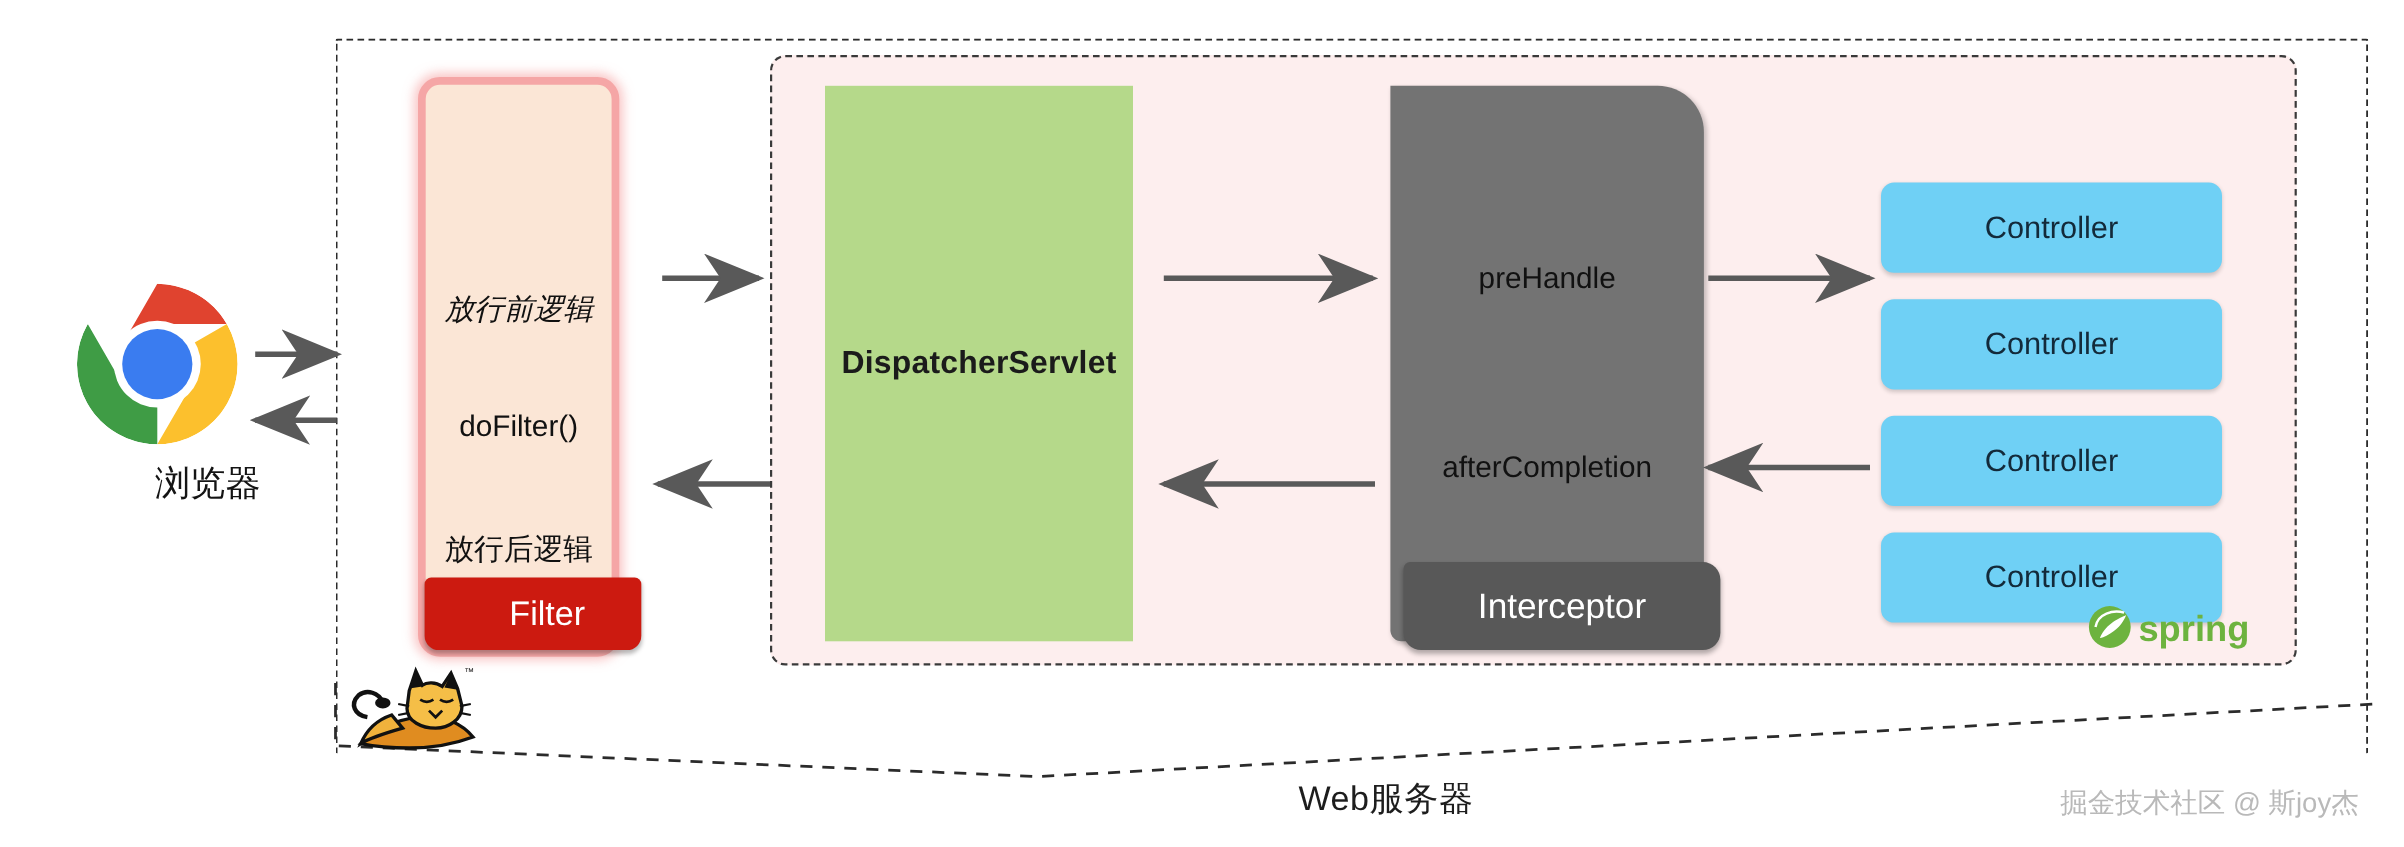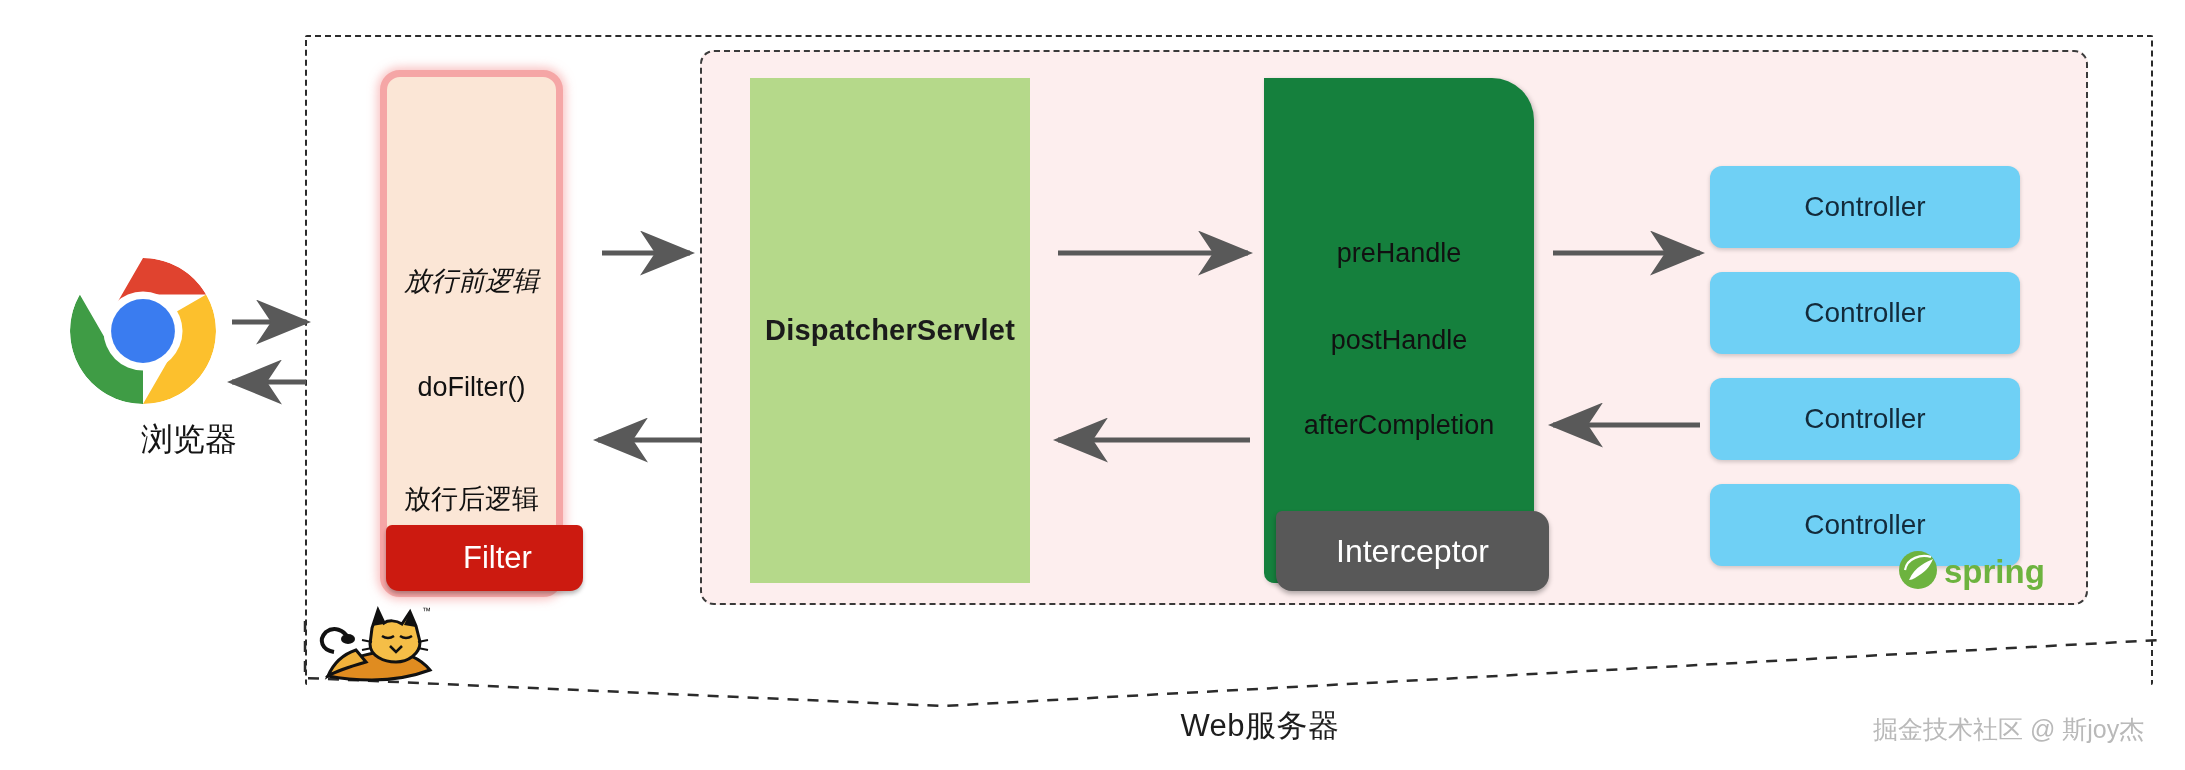--- a/index.html
+++ b/index.html
@@ -69,22 +69,23 @@
     background:#b5d98a;
     display:flex;align-items:center;justify-content:center;
   }
   #dispatcher-servlet-label{
     font-size:29px;font-weight:bold;color:#1b1b1b;letter-spacing:.2px;
   }
 
   
   #interceptor-box{
     left:1264px;top:78px;width:270px;height:505px;
-    background:#15803d;border-radius:0 42px 10px 10px;
+    background:#737373;border-radius:0 42px 10px 10px;
     box-shadow:2px 2px 5px rgba(0,0,0,.22);
+    padding-left:15px;
   }
   .interceptor-row{
     position:absolute;left:0;width:100%;text-align:center;
     font-size:27px;color:#111111;white-space:nowrap;
   }
   #interceptor-row-0{top:160px;}
   #interceptor-row-1{top:247px;}
   #interceptor-row-2{top:332px;}
   #interceptor-footer{
     position:absolute;left:-8px;bottom:-8px;width:calc(100% + 3px);height:80px;
@@ -173,21 +174,20 @@
     <text x="112" y="14" font-size="9" fill="#111">™</text>
   </g>
 </svg>
 
 <div class="abs" id="dispatcher-servlet">
   <span id="dispatcher-servlet-label">DispatcherServlet</span>
 </div>
 
 <div class="abs" id="interceptor-box">
   <div class="interceptor-row" id="interceptor-row-0">preHandle</div>
-  <div class="interceptor-row" id="interceptor-row-1">postHandle</div>
   <div class="interceptor-row" id="interceptor-row-2">afterCompletion</div>
   <div id="interceptor-footer">Interceptor</div>
 </div>
 
 <div class="controller-box" id="controller-0">Controller</div>
 <div class="controller-box" id="controller-1">Controller</div>
 <div class="controller-box" id="controller-2">Controller</div>
 <div class="controller-box" id="controller-3">Controller</div>
 
 <svg class="abs" id="spring-logo" viewBox="0 0 170 48">

